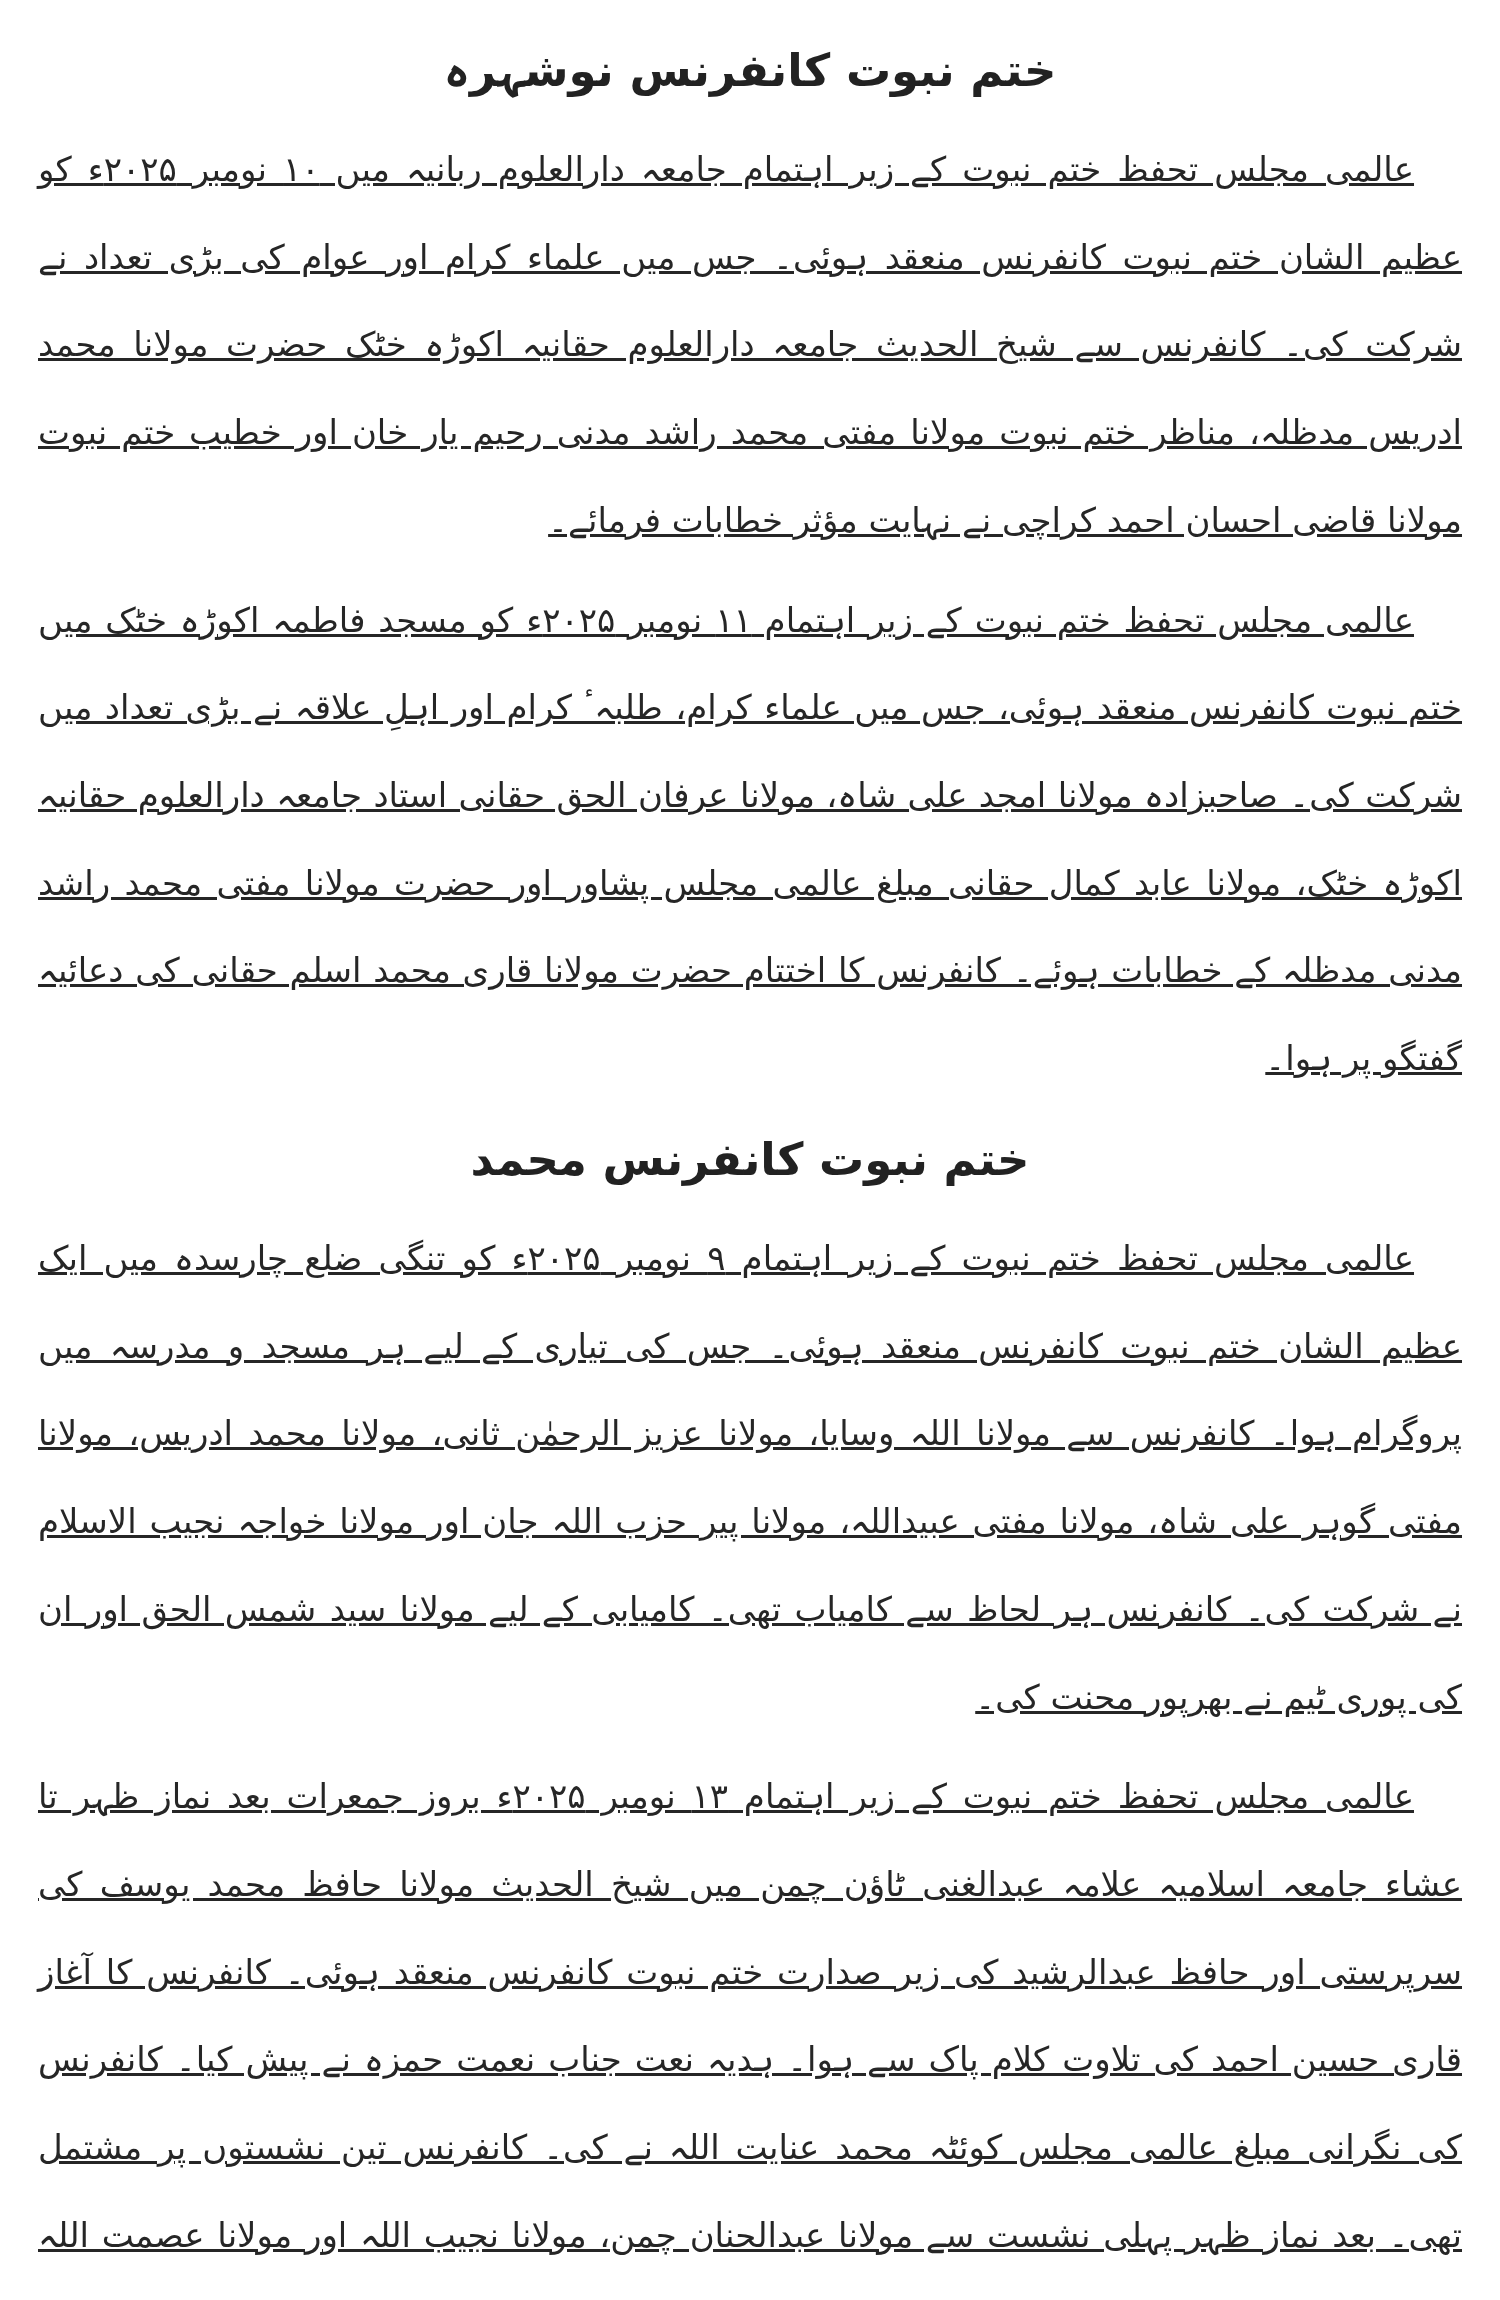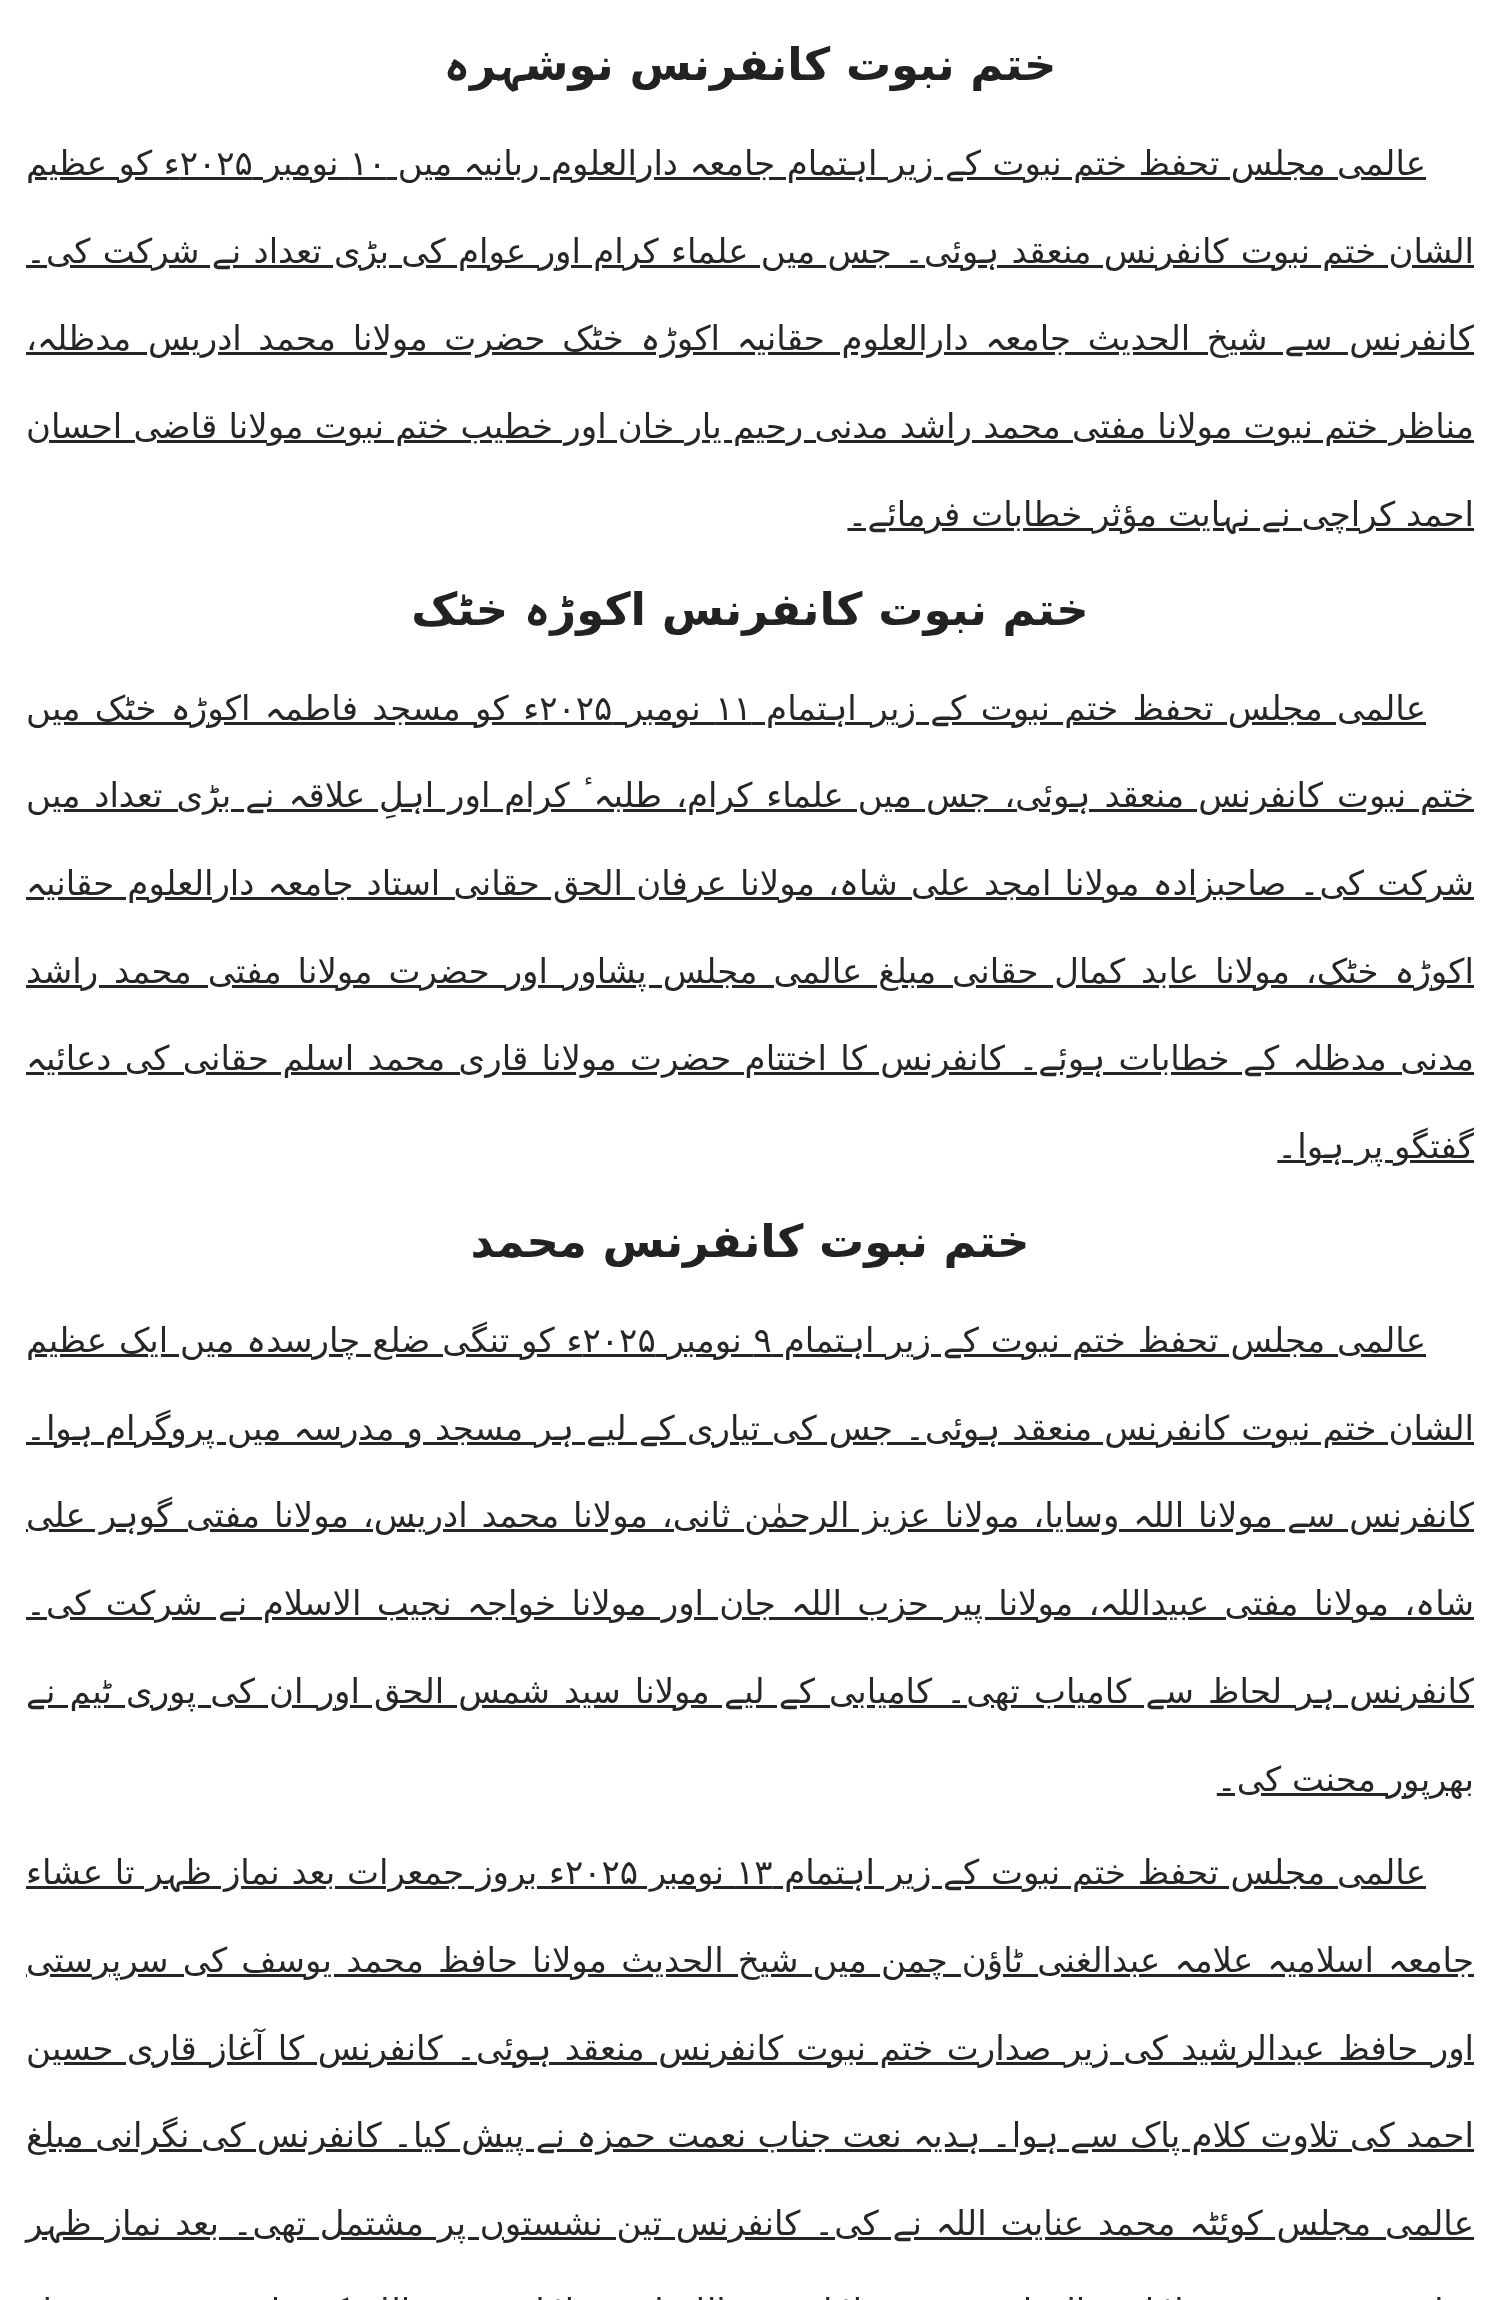--- a/index.html
+++ b/index.html
@@ -11,21 +11,21 @@
     width: 1500px;
     min-height: 2300px;
     box-sizing: border-box;
     padding: 14px 26px 30px 26px;
     background: #ffffff;
     color: #262626;
     direction: rtl;
     font-family: "DejaVu Sans", sans-serif;
   }
   .doc-section {
-    margin: 0;
+    margin: 12px;
     padding: 0;
   }
   .doc-heading {
     font-size: 45px;
     font-weight: 700;
     text-align: center;
     color: #222222;
     margin: 6px 0 10px 0;
     line-height: 2.0;
   }
@@ -44,21 +44,20 @@
 <body>
 
 <div class="page">
 
   <section class="doc-section">
     <h2 class="doc-heading">ختم نبوت کانفرنس نوشہرہ</h2>
     <p class="doc-body">عالمی مجلس تحفظ ختم نبوت کے زیر اہتمام جامعہ دارالعلوم ربانیہ میں ۱۰ نومبر ۲۰۲۵ء کو عظیم الشان ختم نبوت کانفرنس منعقد ہوئی۔ جس میں علماء کرام اور عوام کی بڑی تعداد نے شرکت کی۔ کانفرنس سے شیخ الحدیث جامعہ دارالعلوم حقانیہ اکوڑہ خٹک حضرت مولانا محمد ادریس مدظلہ، مناظر ختم نبوت مولانا مفتی محمد راشد مدنی رحیم یار خان اور خطیب ختم نبوت مولانا قاضی احسان احمد کراچی نے نہایت مؤثر خطابات فرمائے۔</p>
   </section>
 
   <section class="doc-section">
-    <h2 class="doc-heading">ختم نبوت کانفرنس اکوڑہ خٹک</h2>
     <p class="doc-body">عالمی مجلس تحفظ ختم نبوت کے زیر اہتمام ۱۱ نومبر ۲۰۲۵ء کو مسجد فاطمہ اکوڑہ خٹک میں ختم نبوت کانفرنس منعقد ہوئی، جس میں علماء کرام، طلبہٴ کرام اور اہلِ علاقہ نے بڑی تعداد میں شرکت کی۔ صاحبزادہ مولانا امجد علی شاہ، مولانا عرفان الحق حقانی استاد جامعہ دارالعلوم حقانیہ اکوڑہ خٹک، مولانا عابد کمال حقانی مبلغ عالمی مجلس پشاور اور حضرت مولانا مفتی محمد راشد مدنی مدظلہ کے خطابات ہوئے۔ کانفرنس کا اختتام حضرت مولانا قاری محمد اسلم حقانی کی دعائیہ گفتگو پر ہوا۔</p>
   </section>
 
   <section class="doc-section">
     <h2 class="doc-heading">ختم نبوت کانفرنس محمد</h2>
     <p class="doc-body">عالمی مجلس تحفظ ختم نبوت کے زیر اہتمام ۹ نومبر ۲۰۲۵ء کو تنگی ضلع چارسدہ میں ایک عظیم الشان ختم نبوت کانفرنس منعقد ہوئی۔ جس کی تیاری کے لیے ہر مسجد و مدرسہ میں پروگرام ہوا۔ کانفرنس سے مولانا اللہ وسایا، مولانا عزیز الرحمٰن ثانی، مولانا محمد ادریس، مولانا مفتی گوہر علی شاہ، مولانا مفتی عبیداللہ، مولانا پیر حزب اللہ جان اور مولانا خواجہ نجیب الاسلام نے شرکت کی۔ کانفرنس ہر لحاظ سے کامیاب تھی۔ کامیابی کے لیے مولانا سید شمس الحق اور ان کی پوری ٹیم نے بھرپور محنت کی۔</p>
   </section>
 
   <section class="doc-section">
     <p class="doc-body">عالمی مجلس تحفظ ختم نبوت کے زیر اہتمام ۱۳ نومبر ۲۰۲۵ء بروز جمعرات بعد نماز ظہر تا عشاء جامعہ اسلامیہ علامہ عبدالغنی ٹاؤن چمن میں شیخ الحدیث مولانا حافظ محمد یوسف کی سرپرستی اور حافظ عبدالرشید کی زیر صدارت ختم نبوت کانفرنس منعقد ہوئی۔ کانفرنس کا آغاز قاری حسین احمد کی تلاوت کلام پاک سے ہوا۔ ہدیہ نعت جناب نعمت حمزہ نے پیش کیا۔ کانفرنس کی نگرانی مبلغ عالمی مجلس کوئٹہ محمد عنایت اللہ نے کی۔ کانفرنس تین نشستوں پر مشتمل تھی۔ بعد نماز ظہر پہلی نشست سے مولانا عبدالحنان چمن، مولانا نجیب اللہ اور مولانا عصمت اللہ کے بیان ہوئے۔ بعد نماز عصر دوسری نشست میں مفتی محمد احمد اور مولانا محمد عنایت اللہ کے بیانات ہوئے۔</p>

